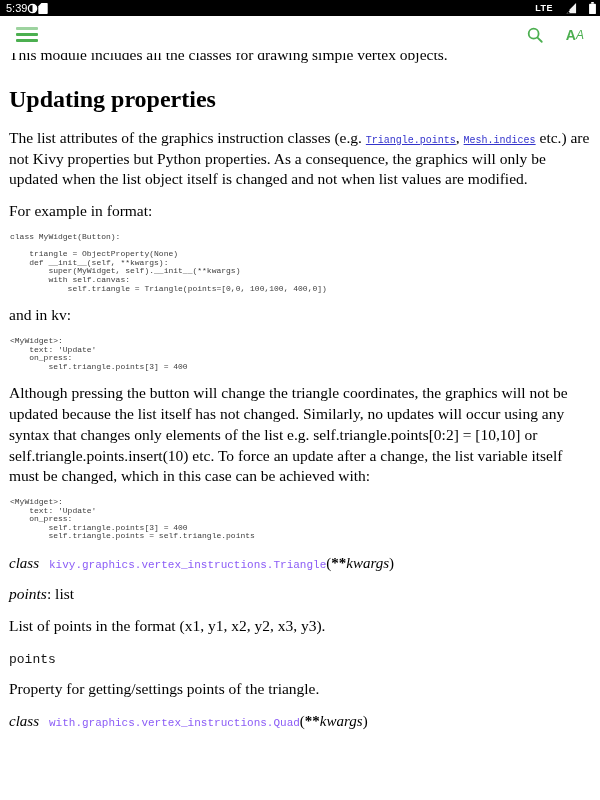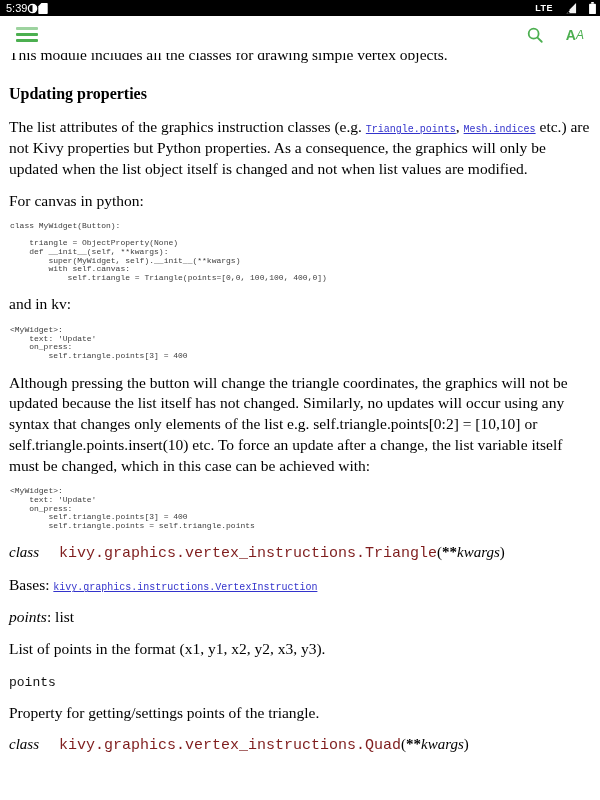--- a/index.html
+++ b/index.html
@@ -22,32 +22,32 @@
   .hamburger .bar.light { opacity:.55; }
   .appbar-actions { margin-left:auto; display:flex; align-items:center; gap:22px; }
   .icon-btn { cursor:pointer; display:inline-flex; align-items:center; }
   .fontsize-glyph { color:#4CAF50; font-family:"Liberation Sans", sans-serif;
                     font-weight:bold; font-size:14px; line-height:1; }
   .fontsize-glyph .small-a { font-style:italic; font-size:12px; font-weight:normal; }
   
   .content { padding:0 9px; margin-top:-8px; position:relative; z-index:1;
              color:#000; font-size:15.5px; line-height:1.34; }
   .intro { margin-bottom:0; }
-  h2.doc-heading { font-size:16px; font-weight:bold; margin:17px 0 13px 0; }
+  h2.doc-heading { font-size:24px; font-weight:bold; margin:17px 0 13px 0; }
   p.body-para { margin-bottom:11px; }
   .lead-line { margin-bottom:6px; }
   a.code-link { color:#3333CC; font-family:"Liberation Mono", monospace;
                 font-size:10px; text-decoration:underline; cursor:pointer; }
   pre.codeblock { font-family:"Liberation Mono", monospace; font-size:8px;
                   line-height:8.6px; color:#3d3d3d; margin:4px 0 12px 1px;
                   white-space:pre; }
   
   .sig { margin:10px 0 10px 0; font-size:15px; }
-  .sig .sig-prefix { font-style:italic; margin-right:20px; }
-  .sig .sig-name { font-family:"Liberation Mono", monospace; font-size:15px; color:#7f1d1d; }
+  .sig .sig-prefix { font-style:italic; margin-right:10px; }
+  .sig .sig-name { font-family:"Liberation Mono", monospace; font-size:11px; color:#8b5cf6; }
   .sig .sig-stars { font-weight:bold; }
   .sig .sig-arg { font-style:italic; }
   .indent-1 { margin-left:22px; }
   .indent-2 { margin-left:47px; }
   .indent-3 { margin-left:71px; }
   .api-row { margin:11px 0; }
   .param-name { font-style:italic; }
   .mono { font-family:"Liberation Mono", monospace; font-size:13px; color:#111; }
 </style>
 </head>
@@ -103,21 +103,21 @@
 </div>
 
 <div class="content">
 
   <p class="body-para intro">This module includes all the classes for drawing simple vertex objects.</p>
 
   <h2 class="doc-heading">Updating properties</h2>
 
   <p class="body-para"><span>The list attributes of the graphics instruction classes (e.g. </span><a class="code-link">Triangle.points</a><span>, </span><a class="code-link">Mesh.indices</a><span> etc.) are not Kivy properties but Python properties. As a consequence, the graphics will only be updated when the list object itself is changed and not when list values are modified.</span></p>
 
-  <p class="body-para lead-line">For canvas in python:</p>
+  <p class="body-para lead-line">For example in format:</p>
 
   <pre class="codeblock">class MyWidget(Button):
 
     triangle = ObjectProperty(None)
     def __init__(self, **kwargs):
         super(MyWidget, self).__init__(**kwargs)
         with self.canvas:
             self.triangle = Triangle(points=[0,0, 100,100, 400,0])</pre>
 
   <p class="body-para lead-line">and in kv:</p>
@@ -130,26 +130,25 @@
   <p class="body-para">Although pressing the button will change the triangle coordinates, the graphics will not be updated because the list itself has not changed. Similarly, no updates will occur using any syntax that changes only elements of the list e.g. self.triangle.points[0:2] = [10,10] or self.triangle.points.insert(10) etc. To force an update after a change, the list variable itself must be changed, which in this case can be achieved with:</p>
 
   <pre class="codeblock">&lt;MyWidget&gt;:
     text: 'Update'
     on_press:
         self.triangle.points[3] = 400
         self.triangle.points = self.triangle.points</pre>
 
   <div class="sig"><em class="sig-prefix">class</em><code class="sig-name">kivy.graphics.vertex_instructions.Triangle</code><span>(</span><span class="sig-stars">**</span><em class="sig-arg">kwargs</em><span>)</span></div>
 
-  <div class="api-row indent-1"><span>Bases: </span><a class="code-link">kivy.graphics.instructions.VertexInstruction</a></div>
 
 
   <div class="api-row indent-2"><span class="param-name">points</span><span>: list</span></div>
 
   <div class="api-row indent-3">List of points in the format (x1, y1, x2, y2, x3, y3).</div>
 
   <div class="api-row indent-1"><span class="mono">points</span></div>
 
   <div class="api-row indent-2">Property for getting/settings points of the triangle.</div>
 
-  <div class="sig"><em class="sig-prefix">class</em><code class="sig-name">kivy.graphics.vertex_instructions.Quad</code><span>(</span><span class="sig-stars">**</span><em class="sig-arg">kwargs</em><span>)</span></div>
+  <div class="sig"><em class="sig-prefix">class</em><code class="sig-name">with.graphics.vertex_instructions.Quad</code><span>(</span><span class="sig-stars">**</span><em class="sig-arg">kwargs</em><span>)</span></div>
 
 </div>
 
 </body></html>

